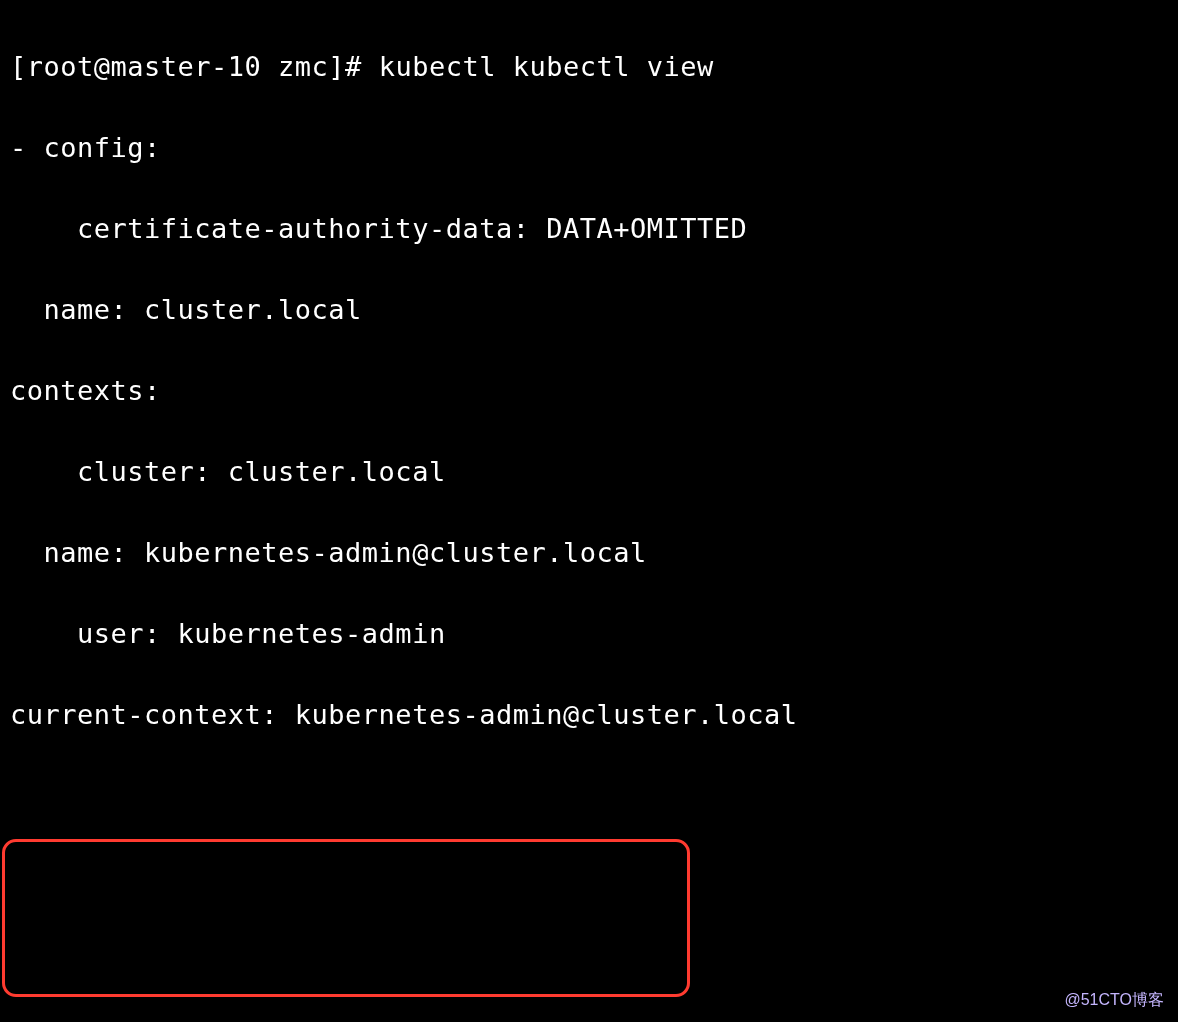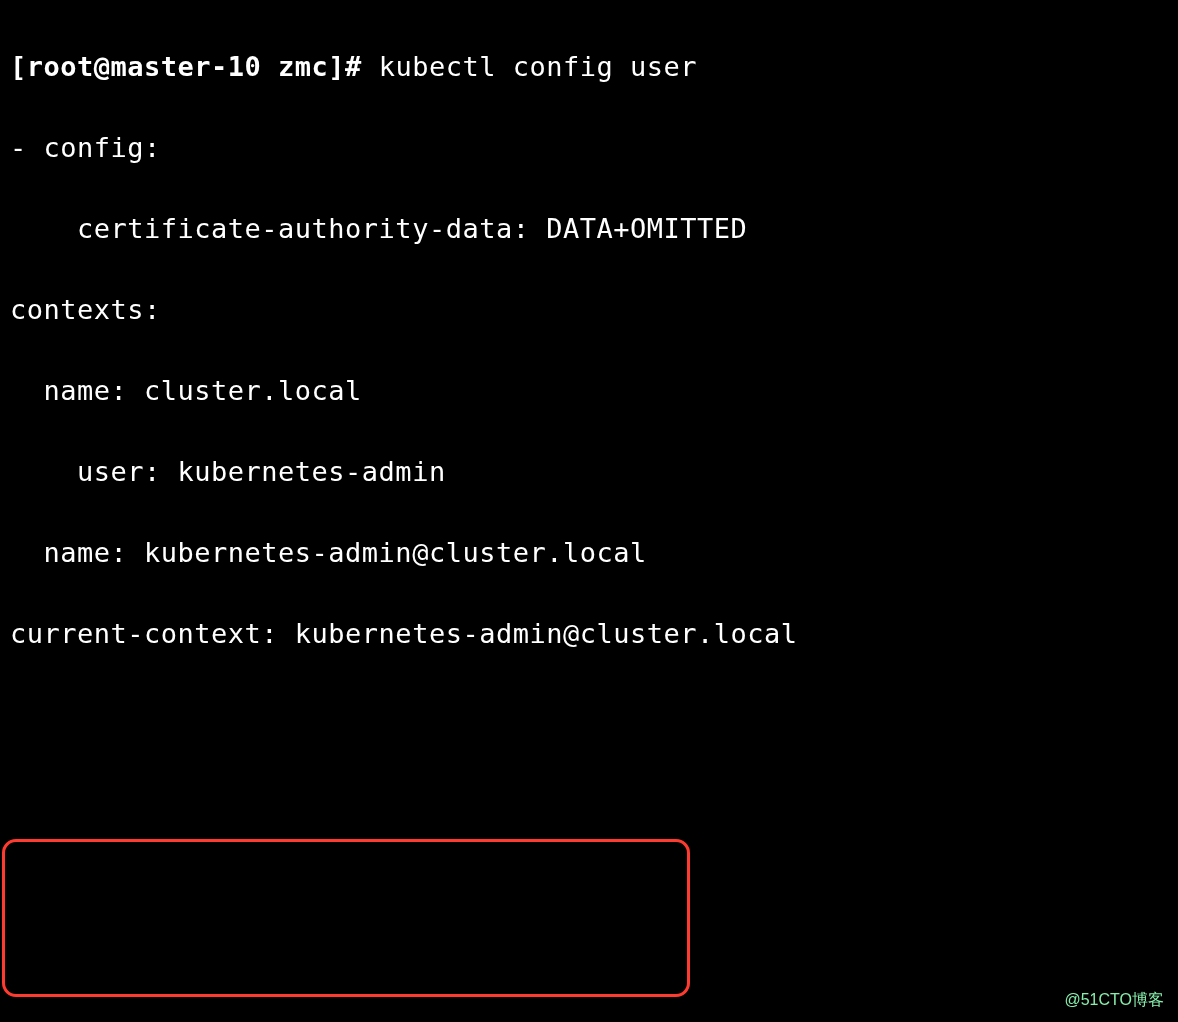--- a/index.html
+++ b/index.html
@@ -18,51 +18,51 @@
       height: 1022px;
       position: relative;
       overflow: hidden;
     }
     .terminal {
       white-space: pre;
       letter-spacing: 0.5px;
     }
     .prompt-line {
       display: inline;
-      font-weight: bold;
     }
     .highlight-box {
       position: absolute;
       border: 3px solid #ff3b30;
       border-radius: 14px;
       pointer-events: none;
     }
     .watermark {
       position: absolute;
       bottom: 10px;
       right: 14px;
-      color: #86efac;
+      color: #c4b5fd;
       font-size: 16px;
       font-family: sans-serif;
     }
     .line {
       display: block;
     }
   </style>
 </head>
 <body>
 
 <div class="terminal">
-<span class="line"><span class="prompt-line">[root@master-10 zmc]# </span><span>kubectl config user</span></span>
+<span class="line"><span class="prompt-line">[root@master-10 zmc]# </span><span>kubectl kubectl view</span></span>
 <span class="line">- config:</span>
 <span class="line">    certificate-authority-data: DATA+OMITTED</span>
+<span class="line">  name: cluster.local</span>
 <span class="line">contexts:</span>
-<span class="line">  name: cluster.local</span>
+<span class="line">    cluster: cluster.local</span>
+<span class="line">  name: kubernetes-admin@cluster.local</span>
 <span class="line">    user: kubernetes-admin</span>
-<span class="line">  name: kubernetes-admin@cluster.local</span>
 <span class="line">current-context: kubernetes-admin@cluster.local</span>
 
 
 
 
 
 
 
 
 

